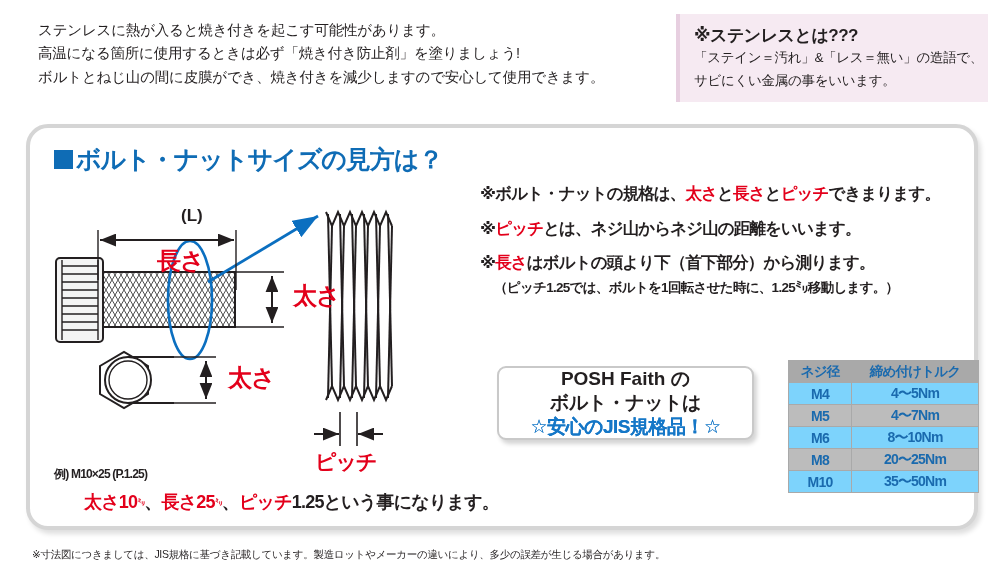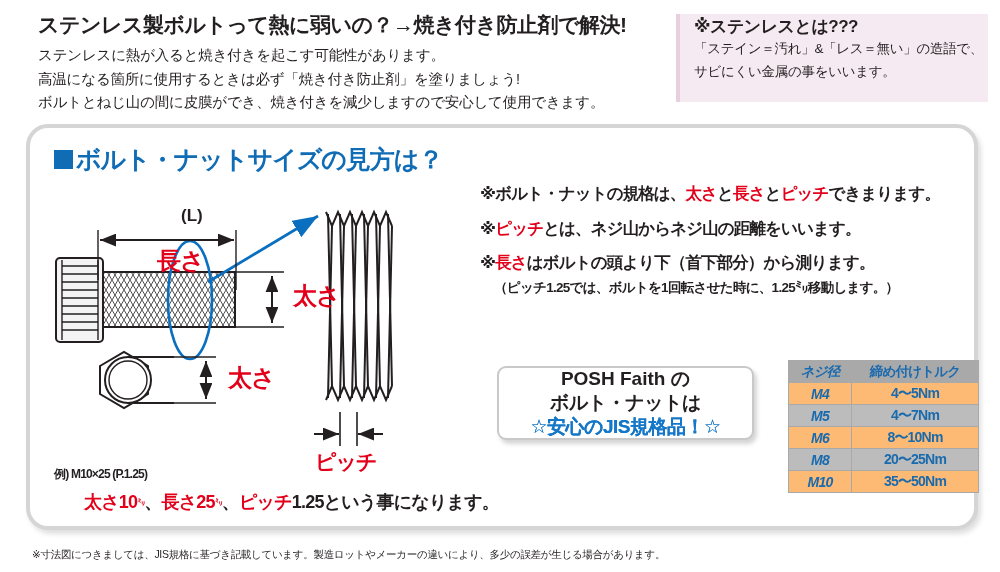--- a/index.html
+++ b/index.html
@@ -23,21 +23,21 @@
   .top-line{
     font-size:14.5px;line-height:1.62;color:#231f20;
     letter-spacing:-0.2px;white-space:nowrap;
   }
 
   .pink-box{
     position:absolute;left:676px;top:14px;width:312px;height:88px;
     background:#f6eaf2;
     border-left:4px solid #e7cfe0;
     box-sizing:border-box;
-    padding:3px 12px 0 14px;
+    padding:12px 12px 0 14px;
   }
   .pink-title{
     font-size:17px;font-weight:bold;color:#231f20;
     letter-spacing:-0.5px;line-height:1.2;white-space:nowrap;
   }
   .pink-line{
     font-size:13.5px;line-height:1.55;color:#231f20;
     letter-spacing:-0.3px;white-space:nowrap;margin-top:2px;
   }
 
@@ -97,23 +97,23 @@
     border-collapse:collapse;width:191px;background:#a9a9a9;
     table-layout:fixed;
   }
   table.tq td,table.tq th{
     font-size:14px;font-weight:bold;color:#1a6aae;
     text-align:center;letter-spacing:-0.8px;
     padding:1.5px 0;border:1.5px solid #a9a9a9;
     height:18px;
   }
   table.tq th{background:#a9a9a9;color:#1a6aae;font-size:13.5px;}
-  td.w{background:#fdba74;}
+  td.w{background:#7dd3fc;}
   td.g{background:#bcbcbc;}
-  .col1{width:62px;font-style:italic;}
+  .col1{width:62px;}
 
   
   .ex1{
     position:absolute;left:54px;top:466px;
     font-size:12px;font-weight:bold;color:#231f20;letter-spacing:-0.8px;white-space:nowrap;
   }
   .ex2{
     position:absolute;left:84px;top:490px;
     font-size:18px;font-weight:bold;color:#231f20;letter-spacing:-0.8px;white-space:nowrap;
   }
@@ -130,21 +130,20 @@
   .lbl{position:absolute;font-weight:bold;white-space:nowrap;}
   .lbl-red{color:#e3001b;}
   .lbl-blk{color:#231f20;}
 </style>
 </head>
 <body>
 
 <div class="page">
 
   <div class="top-left">
-    <div class="top-title">ステンレス製ボルトって熱に弱いの？→焼き付き防止剤で解決!</div>
     <div class="top-lines">
       <div class="top-line">ステンレスに熱が入ると焼き付きを起こす可能性があります。</div>
       <div class="top-line">高温になる箇所に使用するときは必ず「焼き付き防止剤」を塗りましょう!</div>
       <div class="top-line">ボルトとねじ山の間に皮膜ができ、焼き付きを減少しますので安心して使用できます。</div>
     </div>
   </div>
 
   <div class="pink-box">
     <div class="pink-title">※ステンレスとは???</div>
     <div class="pink-line">「ステイン＝汚れ」&amp;「レス＝無い」の造語で、</div>

